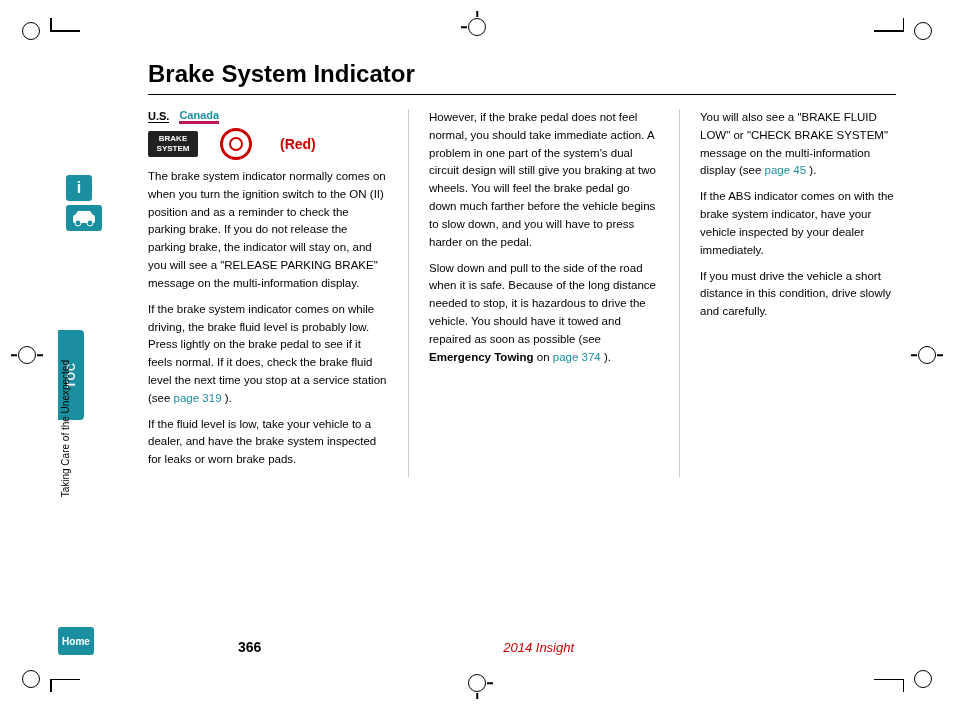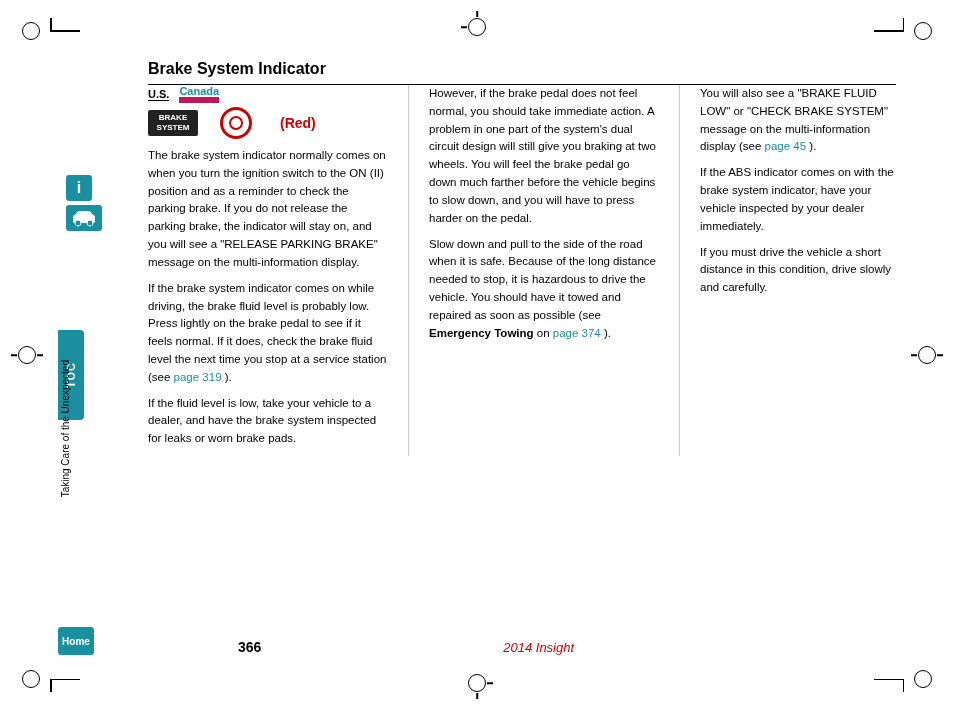--- a/index.html
+++ b/index.html
@@ -228,24 +228,25 @@
     .content-area {
       position: absolute;
       top: 0;
       left: 90px;
       right: 0;
       bottom: 0;
     }
 
     
     .page-title {
-      font-size: 16px;
+      font-size: 24px;
       font-weight: bold;
       border-bottom: 1.5px solid #000;
       padding-bottom: 6px;
+      margin-bottom: 14px;
     }
 
     
     .columns {
       display: flex;
       gap: 16px;
     }
 
     .col1 {
       width: 240px;
@@ -273,21 +274,21 @@
       font-size: 11px;
       font-weight: bold;
       color: #000;
       border-bottom: 1px solid #000;
     }
 
     .label-canada {
       font-size: 11px;
       font-weight: bold;
       color: #1a8fa0;
-      border-bottom: 6px solid #be185d;
+      border-bottom: 3px solid #be185d;
     }
 
     
     .brake-badge {
       background: #222;
       color: #fff;
       font-size: 9px;
       font-weight: bold;
       text-align: center;
       line-height: 1.2;

